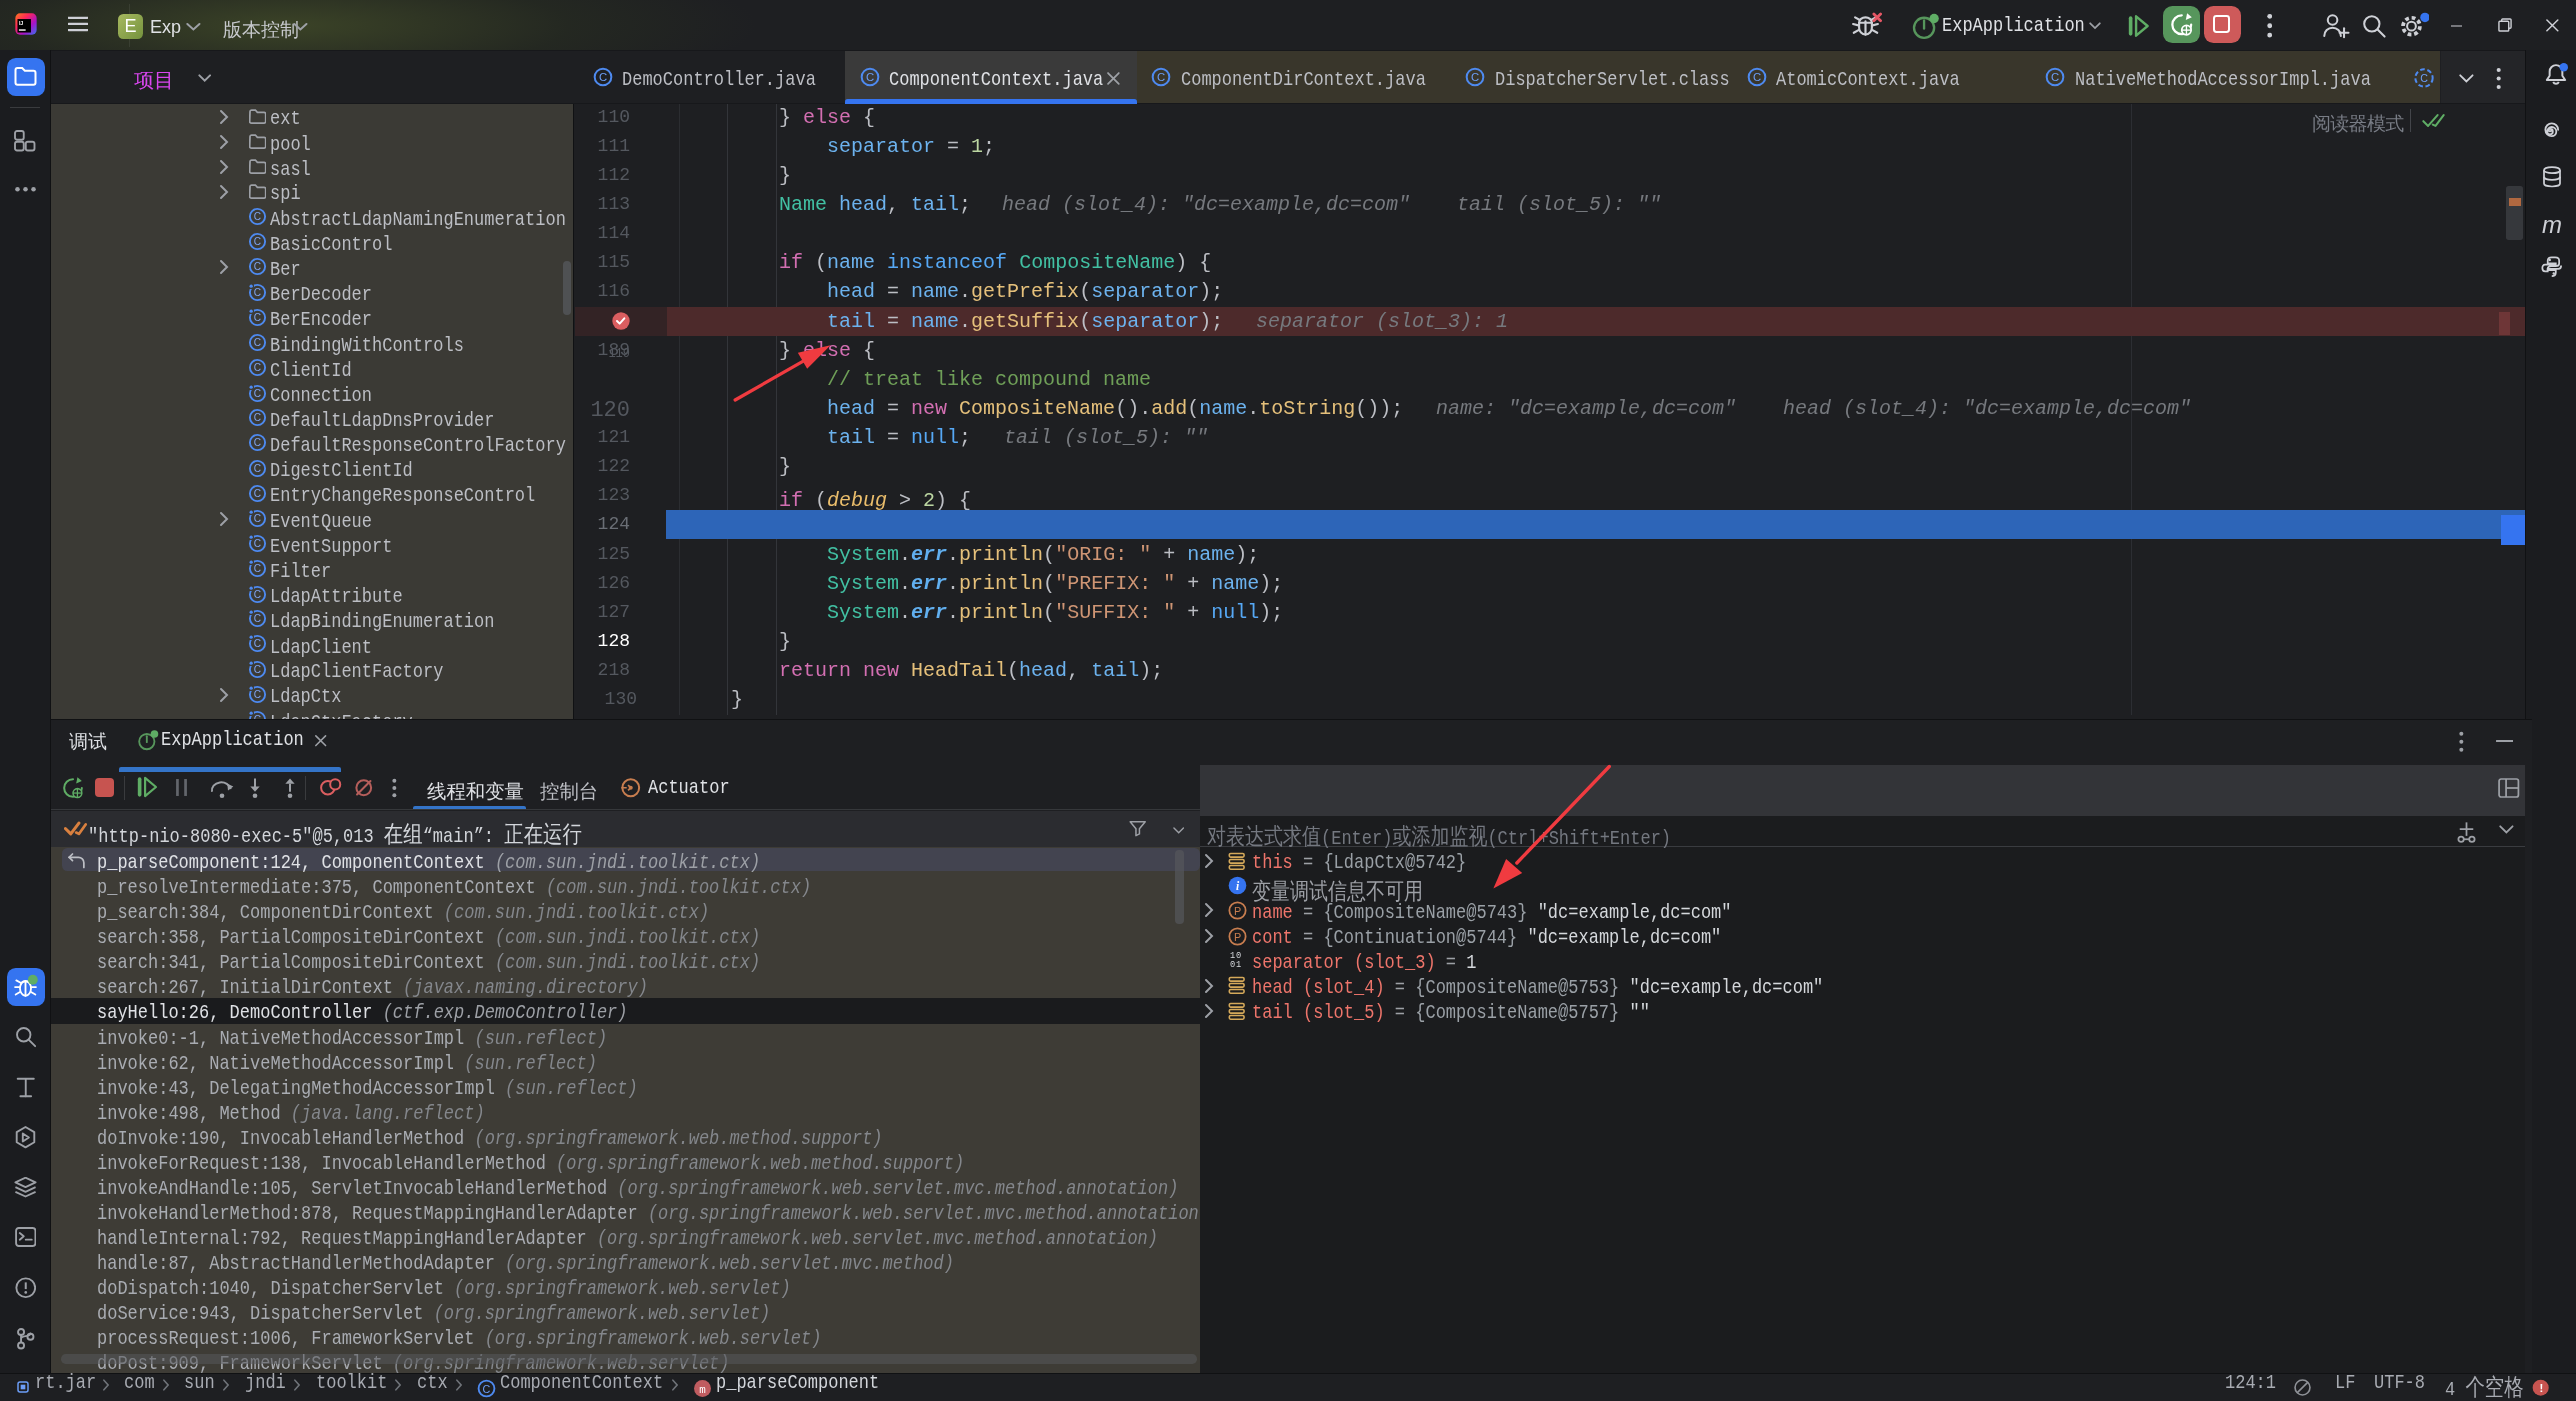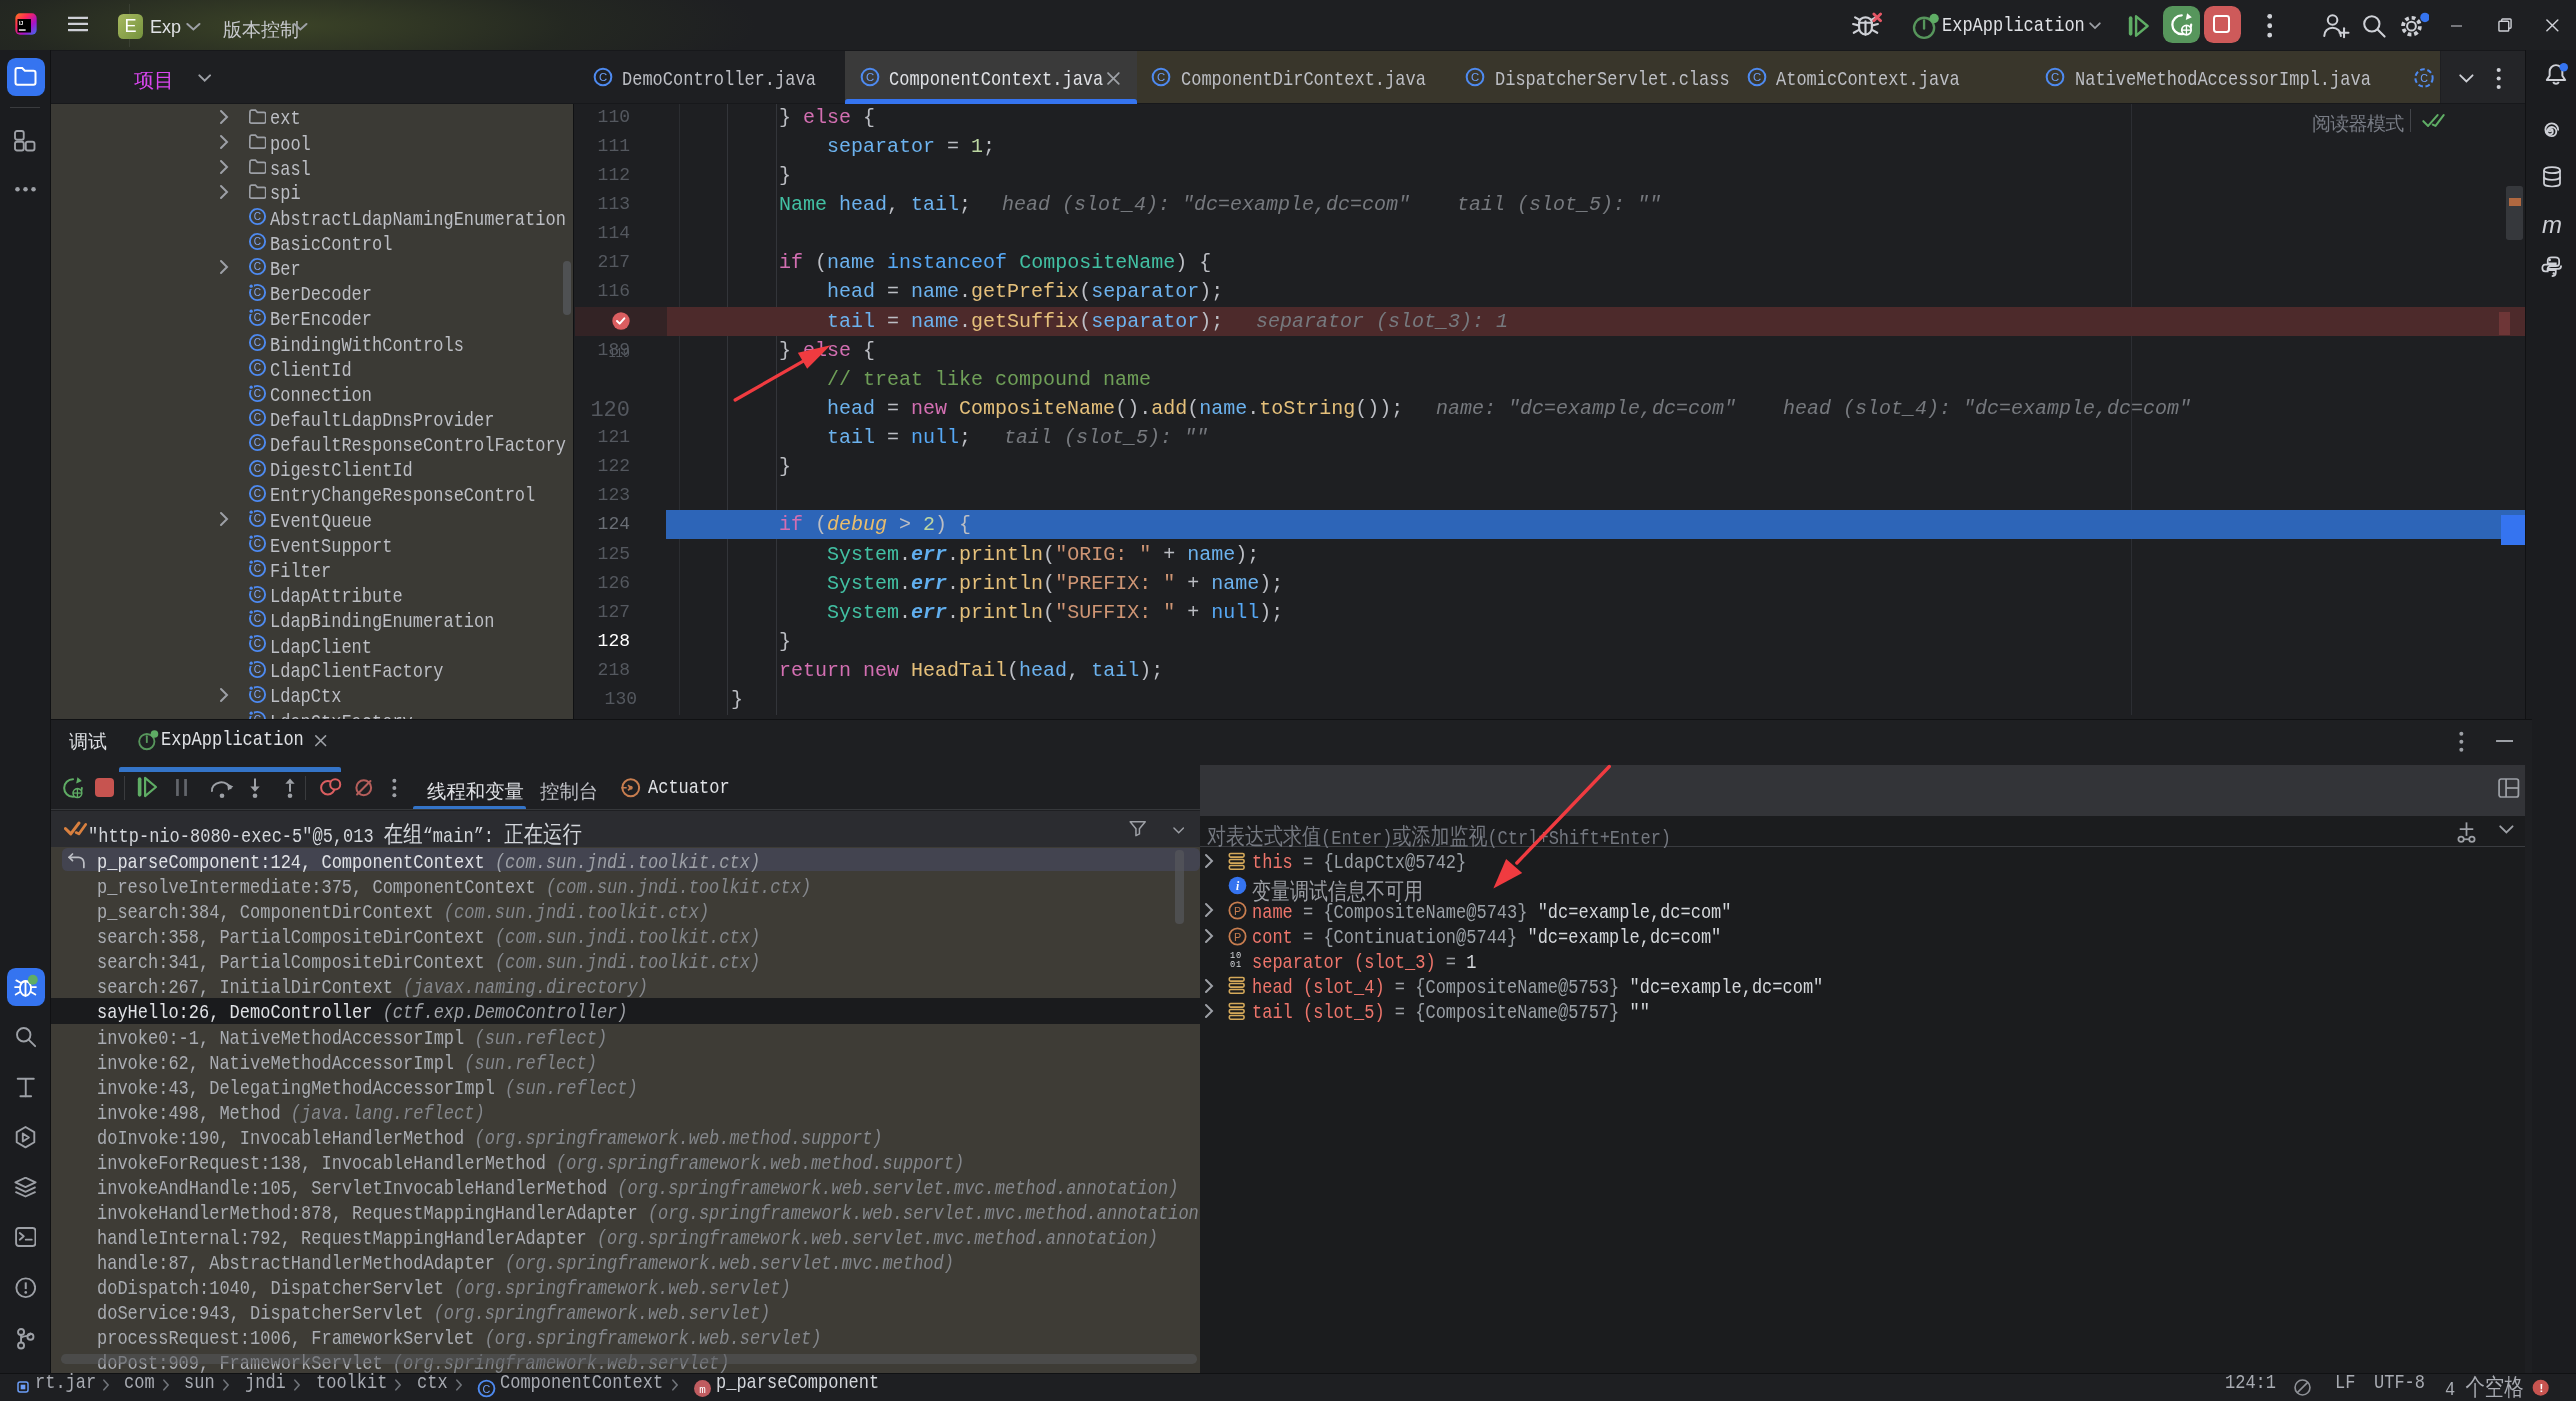--- a/index.html
+++ b/index.html
@@ -460,21 +460,21 @@
 <div class="abs" style="left:776px;top:104px;width:0.7px;height:611px;background:#33353a"></div>
 <div class="abs" style="left:2131px;top:104px;width:0.7px;height:611px;background:#2c2e33"></div>
 <div class="abs" style="left:666px;top:307px;width:1859px;height:29px;background:#4d2a2b"></div>
 <div class="abs" style="left:575px;top:307px;width:92px;height:29px;background:#332325"></div>
 <div class="abs" style="left:666px;top:510px;width:1859px;height:29px;background:#2d65b8"></div>
 <div class="abs mono" style="left:543px;top:107px;width:87px;font-size:18px;color:#54585f;text-align:right">110</div>
 <div class="abs mono" style="left:543px;top:136px;width:87px;font-size:18px;color:#54585f;text-align:right">111</div>
 <div class="abs mono" style="left:543px;top:165px;width:87px;font-size:18px;color:#54585f;text-align:right">112</div>
 <div class="abs mono" style="left:543px;top:194px;width:87px;font-size:18px;color:#54585f;text-align:right">113</div>
 <div class="abs mono" style="left:543px;top:223px;width:87px;font-size:18px;color:#54585f;text-align:right">114</div>
-<div class="abs mono" style="left:543px;top:252px;width:87px;font-size:18px;color:#54585f;text-align:right">217</div>
+<div class="abs mono" style="left:543px;top:252px;width:87px;font-size:18px;color:#54585f;text-align:right">115</div>
 <div class="abs mono" style="left:543px;top:281px;width:87px;font-size:18px;color:#54585f;text-align:right">116</div>
 <div class="abs mono" style="left:543px;top:340px;width:87px;font-size:18px;color:#54585f;text-align:right">189</div>
 <div class="abs mono" style="left:543px;top:347px;width:87px;font-size:12px;color:#54585f;text-align:right">119</div>
 <div class="abs mono" style="left:543px;top:398px;width:87px;font-size:22px;color:#54585f;text-align:right">120</div>
 <div class="abs mono" style="left:543px;top:427px;width:87px;font-size:18px;color:#54585f;text-align:right">121</div>
 <div class="abs mono" style="left:543px;top:456px;width:87px;font-size:18px;color:#54585f;text-align:right">122</div>
 <div class="abs mono" style="left:543px;top:485px;width:87px;font-size:18px;color:#54585f;text-align:right">123</div>
 <div class="abs mono" style="left:543px;top:514px;width:87px;font-size:18px;color:#6a6e75;text-align:right">124</div>
 <div class="abs mono" style="left:543px;top:544px;width:87px;font-size:18px;color:#54585f;text-align:right">125</div>
 <div class="abs mono" style="left:543px;top:573px;width:87px;font-size:18px;color:#54585f;text-align:right">126</div>
@@ -497,21 +497,21 @@
 <div class="abs mono" style="left:683px;top:307px;height:29px;line-height:29px;font-size:20px;white-space:pre;color:#bcbec4">            <span class="vr">tail</span> = <span class="vr">name</span>.<span class="fn">getSuffix</span>(<span class="vr">separator</span>);</div>
 <div class="abs mono hint" style="left:1256px;top:307px;height:29px;line-height:29px;font-size:20px;white-space:pre">separator (slot_3): 1</div>
 <div class="abs mono" style="left:683px;top:336px;height:29px;line-height:29px;font-size:20px;white-space:pre;color:#bcbec4">        <span class="pl">} </span><span class="kw">else</span><span class="pl"> {</span></div>
 <div class="abs mono" style="left:683px;top:365px;height:29px;line-height:29px;font-size:20px;white-space:pre;color:#bcbec4">            <span class="cm">// treat like compound name</span></div>
 <div class="abs mono" style="left:683px;top:394px;height:29px;line-height:29px;font-size:20px;white-space:pre;color:#bcbec4">            <span class="vr">head</span> = <span class="kw">new</span> <span class="fn">CompositeName</span>().<span class="fn">add</span>(<span class="vr">name</span>.<span class="fn">toString</span>());</div>
 <div class="abs mono hint" style="left:1436px;top:394px;height:29px;line-height:29px;font-size:20px;white-space:pre">name: "dc=example,dc=com"</div>
 <div class="abs mono hint" style="left:1783px;top:394px;height:29px;line-height:29px;font-size:20px;white-space:pre">head (slot_4): "dc=example,dc=com"</div>
 <div class="abs mono" style="left:683px;top:423px;height:29px;line-height:29px;font-size:20px;white-space:pre;color:#bcbec4">            <span class="vr">tail</span> = <span class="kwb">null</span>;</div>
 <div class="abs mono hint" style="left:1004px;top:423px;height:29px;line-height:29px;font-size:20px;white-space:pre">tail (slot_5): ""</div>
 <div class="abs mono" style="left:683px;top:452px;height:29px;line-height:29px;font-size:20px;white-space:pre;color:#bcbec4">        }</div>
-<div class="abs mono" style="left:683px;top:510px;height:24px;line-height:29px;font-size:20px;white-space:pre;color:#bcbec4">        <span class="kw">if</span> (<span class="fld">debug</span> &gt; <span class="nm">2</span>) {</div>
+<div class="abs mono" style="left:683px;top:486px;height:24px;line-height:29px;font-size:20px;white-space:pre;color:#bcbec4">        <span class="kw">if</span> (<span class="fld">debug</span> &gt; <span class="nm">2</span>) {</div>
 <div class="abs mono" style="left:683px;top:540px;height:29px;line-height:29px;font-size:20px;white-space:pre;color:#bcbec4">            <span class="ty">System</span>.<span class="errf">err</span>.<span class="fn">println</span>(<span class="st">"ORIG: "</span> + <span class="vr">name</span>);</div>
 <div class="abs mono" style="left:683px;top:569px;height:29px;line-height:29px;font-size:20px;white-space:pre;color:#bcbec4">            <span class="ty">System</span>.<span class="errf">err</span>.<span class="fn">println</span>(<span class="st">"PREFIX: "</span> + <span class="vr">name</span>);</div>
 <div class="abs mono" style="left:683px;top:598px;height:29px;line-height:29px;font-size:20px;white-space:pre;color:#bcbec4">            <span class="ty">System</span>.<span class="errf">err</span>.<span class="fn">println</span>(<span class="st">"SUFFIX: "</span> + <span class="kwb">null</span>);</div>
 <div class="abs mono" style="left:683px;top:627px;height:29px;line-height:29px;font-size:20px;white-space:pre;color:#bcbec4">        }</div>
 <div class="abs mono" style="left:683px;top:656px;height:29px;line-height:29px;font-size:20px;white-space:pre;color:#bcbec4">        <span class="kw">return</span> <span class="kw">new</span> <span class="fn">HeadTail</span>(<span class="vr">head</span>, <span class="vr">tail</span>);</div>
 <div class="abs mono" style="left:683px;top:685px;height:29px;line-height:29px;font-size:20px;white-space:pre;color:#bcbec4">    }</div>
 <div class="abs sans" style="left:2312px;top:111px;font-size:19px;color:#787c85;letter-spacing:-0.7px">阅读器模式</div>
 <div class="abs" style="left:2410px;top:109px;width:0.7px;height:23px;background:#43454a"></div>
 <svg class="abs" style="left:2422px;top:111px" width="23" height="19" viewBox="0 0 34 28">
     <g stroke="#5fad65" stroke-width="3" fill="none" stroke-linecap="round" stroke-linejoin="round">

